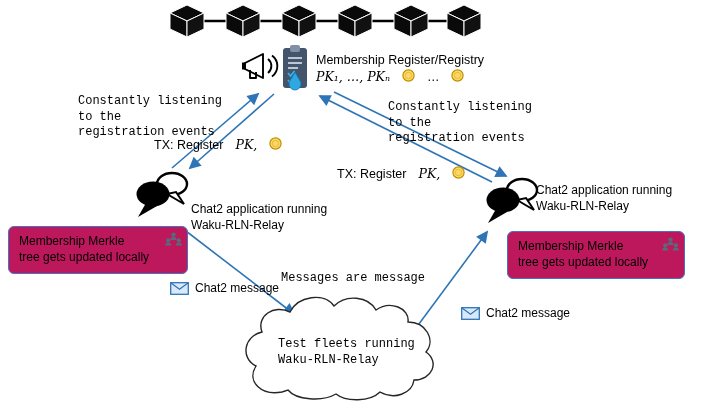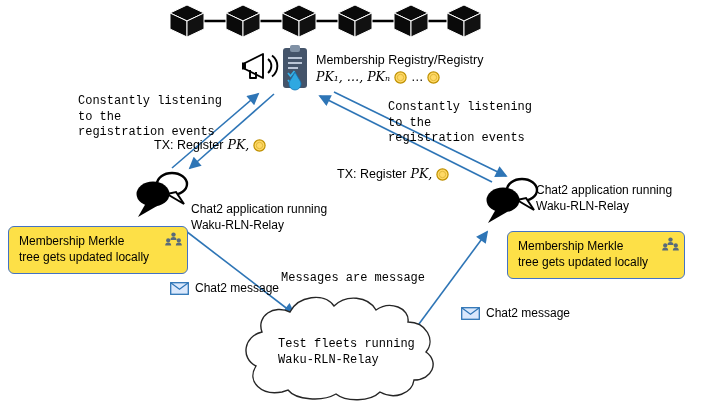--- a/index.html
+++ b/index.html
@@ -3,33 +3,33 @@
 <meta charset="utf-8">
 <style>
   * { margin:0; padding:0; box-sizing:border-box; }
   html,body { width:720px; height:405px; background:#fff; color:#000;
     font-family:"Liberation Sans", sans-serif; }
   .stage { position:relative; width:720px; height:405px; background:#fff; overflow:hidden; }
   svg.layer { position:absolute; left:0; top:0; }
   .label { position:absolute; font-size:12px; line-height:1.3; color:#000; }
   .center { text-align:left;font-family:Liberation Mono, monospace; }
   .lines span { display:block; }
-  .row { display:flex; align-items:center; gap:4px; }
+  .row { display:flex; gap:12px; }
   .serif-i { font-style:italic; font-family:"DejaVu Serif", serif; }
   .contract-title { left:316px; top:52px; font-size:12.5px; }
   .contract-keys { left:316px; top:69px; font-size:12.5px; }
   .listening-left { left:78px; top:94px; width:164px; }
   .listening-right { left:388px; top:100px; width:164px; }
   .tx { font-size:12.5px; }
   .tx-left { left:154px; top:137px; }
   .tx-right { left:337px; top:166px; }
   .chat2-left { left:191px; top:202px; }
   .chat2-right { left:536px; top:183px; }
   .box { position:absolute; border:1.5px solid #4472c4; border-radius:6px;
-    background:#fde047; padding:6px 26px 6px 10px; font-size:12px; line-height:1.35; }
+    background:#be185d; padding:6px 26px 6px 10px; font-size:12px; line-height:1.35; }
   .merkle-left { left:8px; top:226px; width:180px; height:48px; }
   .merkle-right { left:507px; top:231px; width:178px; height:48px; }
   .group-ico { position:absolute; right:5px; top:5px; }
   .msgrow { position:absolute; display:flex; align-items:center; gap:6px; font-size:12px;margin-left:8px; }
   .msg-left { left:162px; top:281px; }
   .msg-right { left:453px; top:306px; }
   .routing { left:281px; top:271px; width:146px; }
   .cloud-label { left:278px; top:337px; width:146px; }
 </style>
 </head>
@@ -101,21 +101,21 @@
         <path d="M5,27 l2.5,3 4,-5"></path>
         <path d="M5,34 l2.5,3 4,-5"></path>
       </g>
       <path d="M12,26 C9,32 6,35 6,38 a6,6 0 0 0 12,0 C18,35 15,32 12,26 Z" fill="#2fa8e1" stroke="#1273b5" stroke-width="0.8"></path>
     </g>
 
     <use href="#chat" transform="translate(136,172)"></use>
     <use href="#chat" transform="translate(486,178)"></use>
   </svg>
 
-  <div class="label contract-title">Membership Registry/Registry</div>
+  <div class="label contract-title">Membership Register/Registry</div>
   <div class="label contract-keys row">
     <span class="serif-i">PK₁, …, PKₙ</span>
     <svg width="13" height="13" viewBox="0 0 13 13">
       <circle cx="6.5" cy="6.5" r="5.6" fill="#ffd966" stroke="#bf9000" stroke-width="1.2"></circle>
       <circle cx="6.5" cy="6.5" r="3.2" fill="none" stroke="#e2b93b" stroke-width="1"></circle>
     </svg>
     <span>…</span>
     <svg width="13" height="13" viewBox="0 0 13 13">
       <circle cx="6.5" cy="6.5" r="5.6" fill="#ffd966" stroke="#bf9000" stroke-width="1.2"></circle>
       <circle cx="6.5" cy="6.5" r="3.2" fill="none" stroke="#e2b93b" stroke-width="1"></circle>

